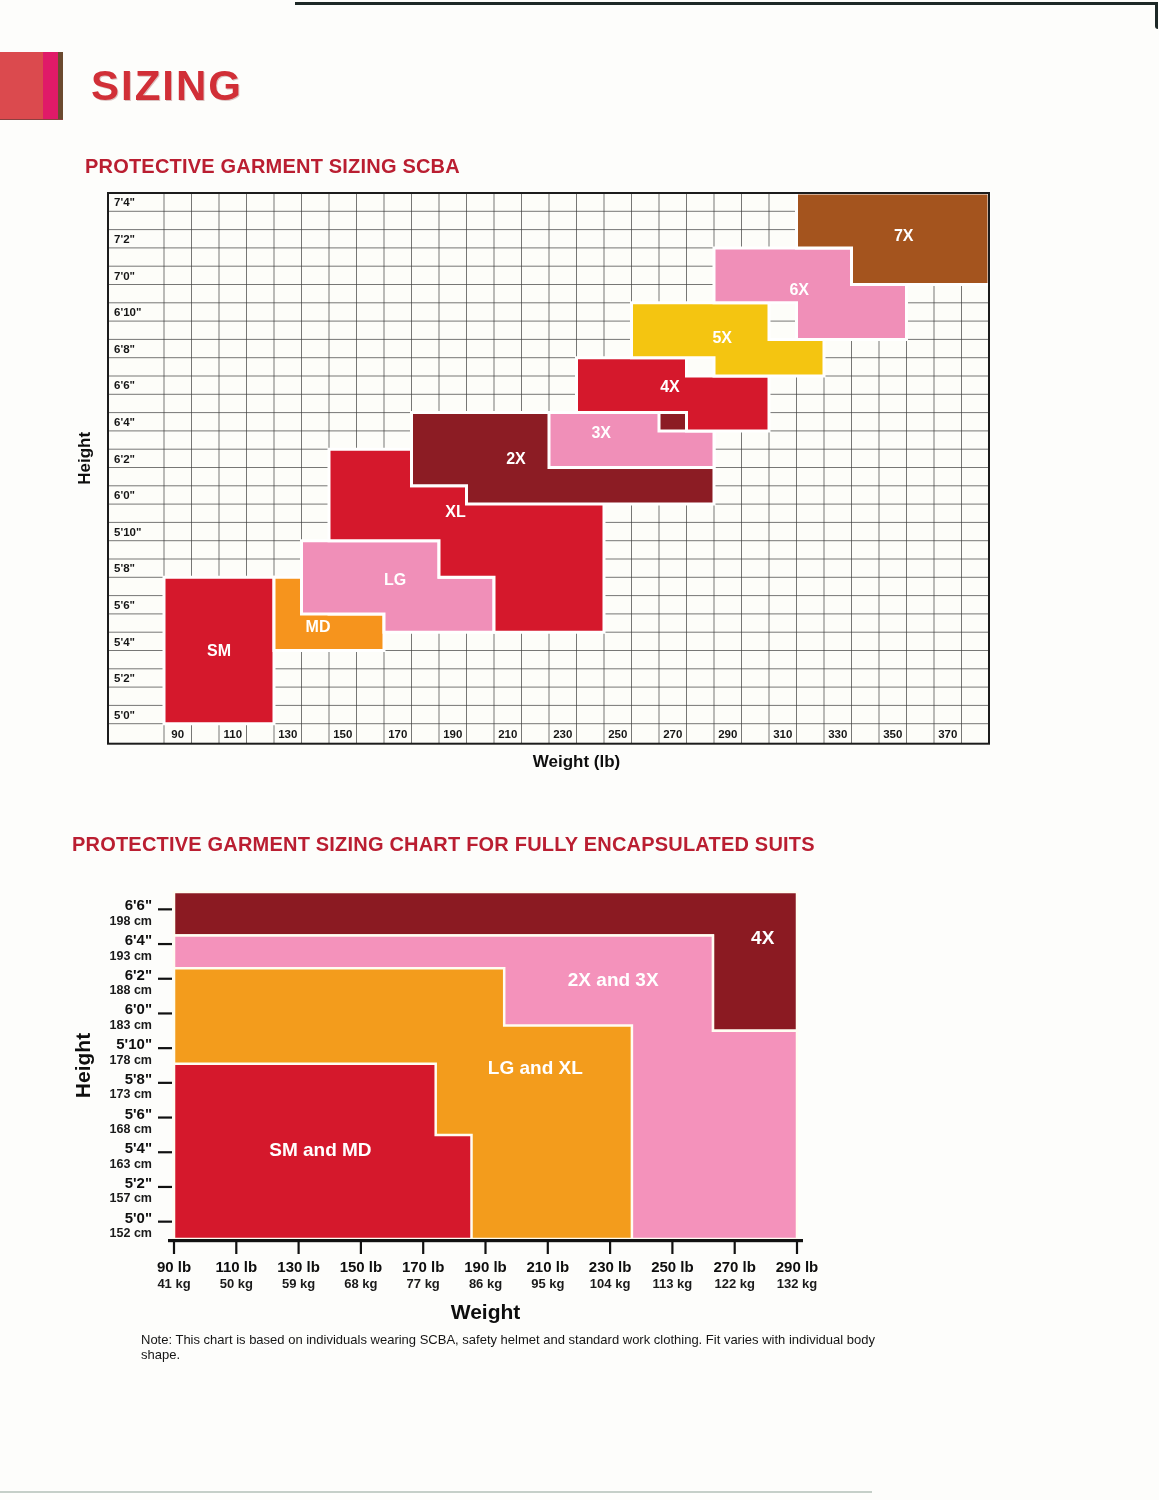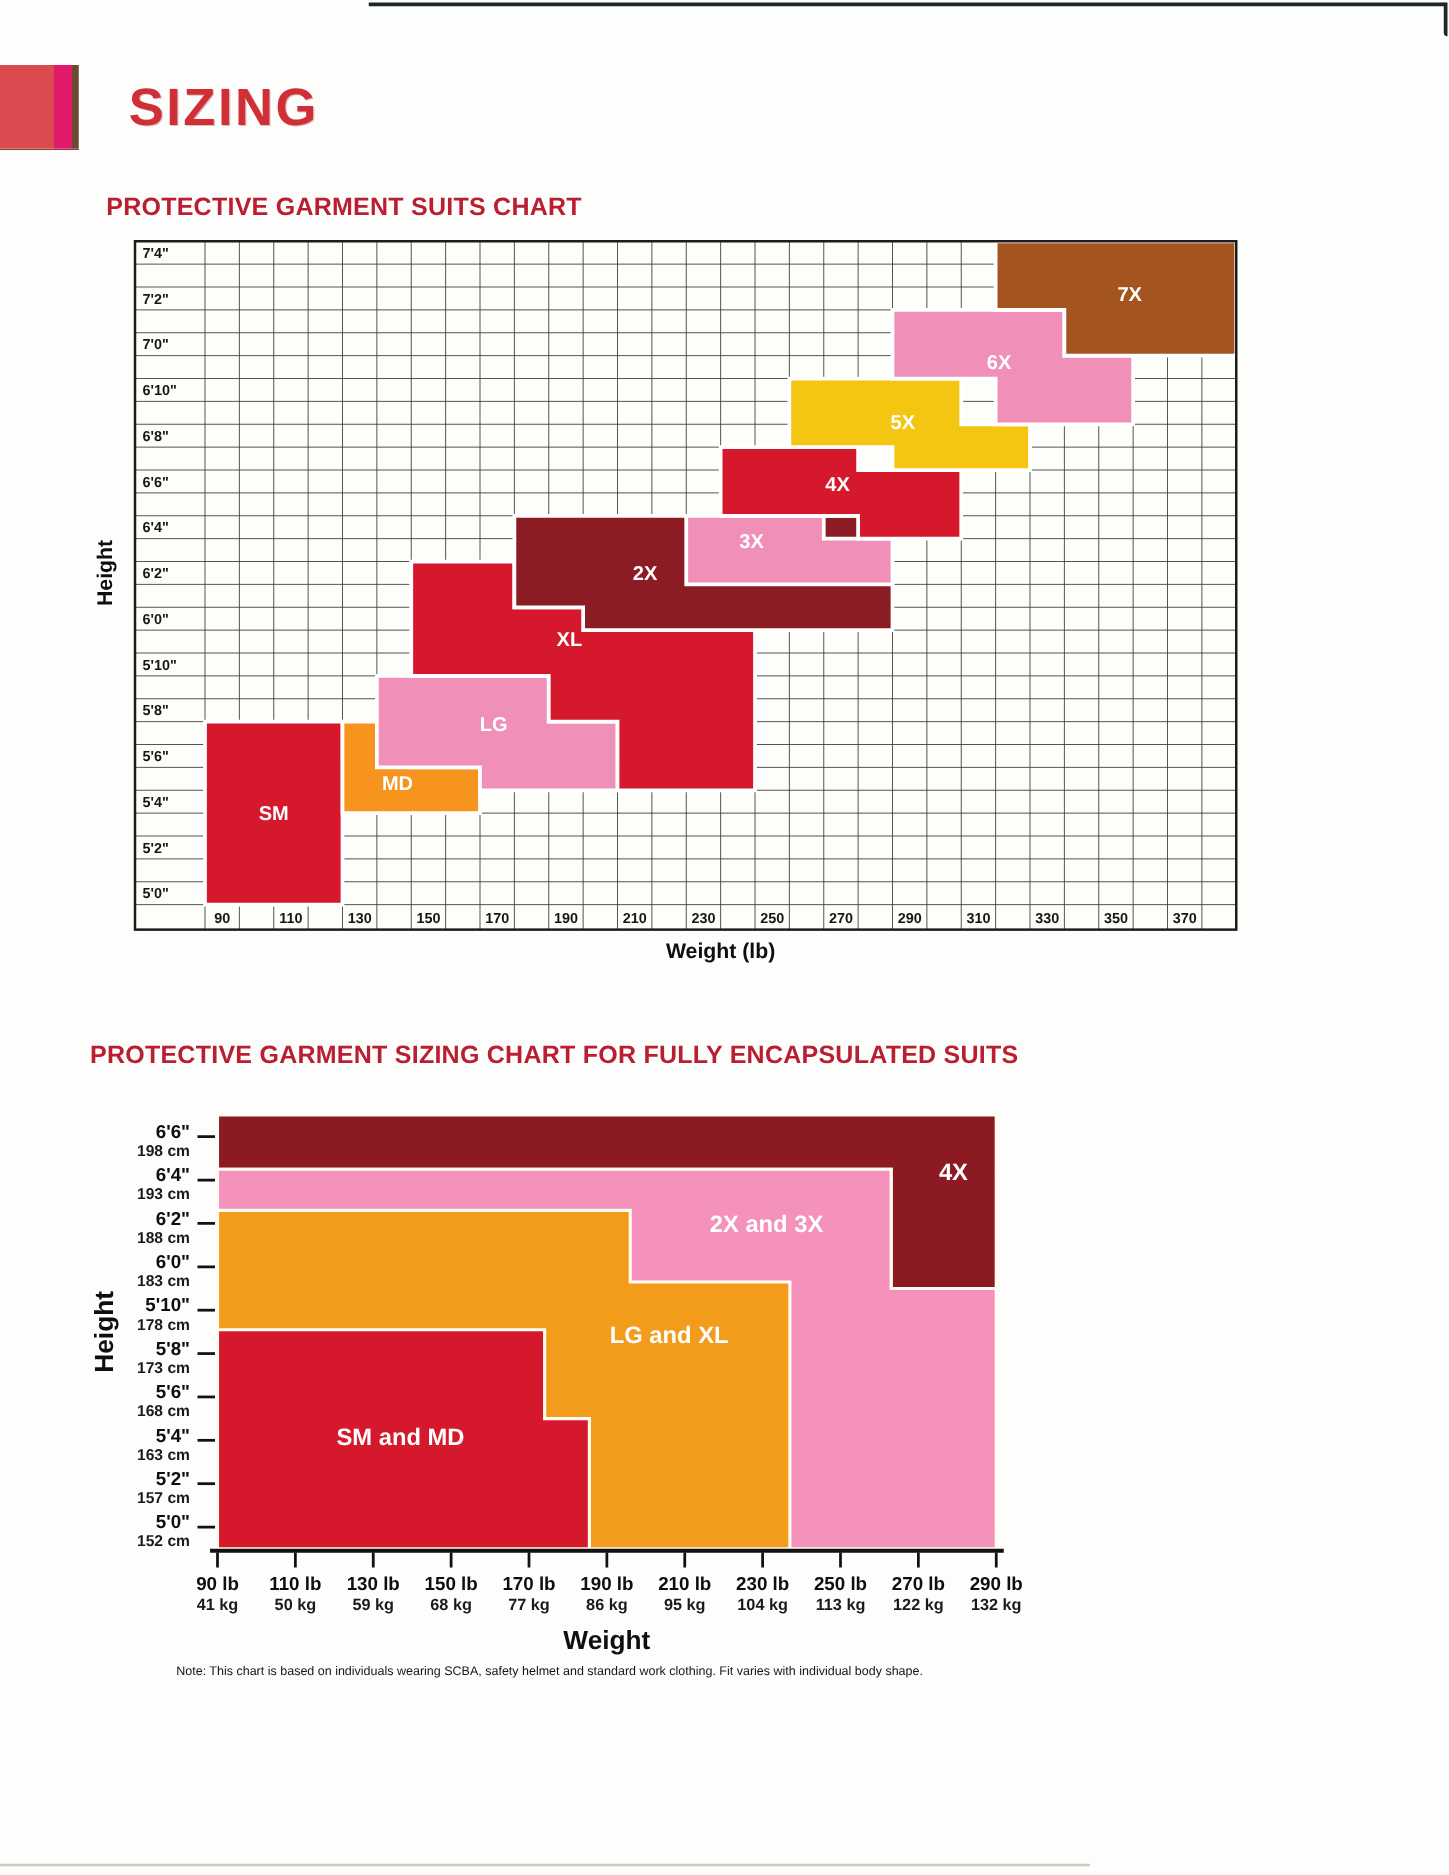--- a/index.html
+++ b/index.html
@@ -6,26 +6,26 @@
   body{
     width:1159px;height:1500px;position:relative;background:#fdfdfb;
     font-family:"Liberation Sans","DejaVu Sans",sans-serif;overflow:hidden;
   }
   .scanline-top{position:absolute;top:2px;left:295px;width:861px;height:3px;background:#1d2826;}
   .scanline-top-tail{position:absolute;top:2px;right:1px;width:3px;height:27px;background:#1d2826;border-bottom-left-radius:3px;}
   .scanline-bottom{position:absolute;top:1491px;left:0;width:872px;height:2px;background:#b7c3bc;opacity:.8;}
   .logo{position:absolute;left:0;top:52px;width:63px;height:67px;
     background:linear-gradient(90deg,#db4a4e 0 69%,#e01a68 69% 92%,#6b4a2f 92%);
     box-shadow:0 1px 0 #8a4040;}
-  .page-title{position:absolute;left:103px;top:62px;font-size:42px;font-weight:800;
+  .page-title{position:absolute;left:91px;top:62px;font-size:42px;font-weight:800;
     letter-spacing:2px;color:#d12f37;text-shadow:1px 1px 0 rgba(120,20,20,.25);}
   .section-title{position:absolute;font-size:20px;font-weight:800;letter-spacing:.2px;color:#ba1e31;}
   .section-title.s1{left:85px;top:155px;}
   .section-title.s2{left:72px;top:833px;}
-  .note{position:absolute;left:141px;top:1332px;width:760px;font-size:10px;color:#151515;}
+  .note{position:absolute;left:141px;top:1332px;width:760px;font-size:13px;color:#151515;}
   svg{position:absolute;}
   #chart1{left:60px;top:183px;}
   #chart2{left:60px;top:880px;}
   .c1lab{font:700 11.5px "Liberation Sans","DejaVu Sans",sans-serif;fill:#161616;}
   .ctr{text-anchor:middle;}
   .c1size{font:700 16px "Liberation Sans","DejaVu Sans",sans-serif;fill:#ffffff;text-anchor:middle;}
   .c1axis{font:700 17px "Liberation Sans","DejaVu Sans",sans-serif;fill:#0e0e0e;}
   .c2ft{font:700 15px "Liberation Sans","DejaVu Sans",sans-serif;fill:#0e0e0e;text-anchor:end;}
   .c2cm{font:600 12.5px "Liberation Sans","DejaVu Sans",sans-serif;fill:#1a1a1a;text-anchor:end;}
   .c2lb{font:700 15px "Liberation Sans","DejaVu Sans",sans-serif;fill:#0e0e0e;text-anchor:middle;}
@@ -33,21 +33,21 @@
   .c2size{font:700 19px "Liberation Sans","DejaVu Sans",sans-serif;fill:#ffffff;}
   .c2axis{font:700 21px "Liberation Sans","DejaVu Sans",sans-serif;fill:#0e0e0e;}
 </style>
 </head>
 <body>
 
 <div class="scanline-top"></div>
 <div class="scanline-top-tail"></div>
 <div class="logo"></div>
 <div class="page-title">SIZING</div>
-<div class="section-title s1">PROTECTIVE GARMENT SUITS CHART</div>
+<div class="section-title s1">PROTECTIVE GARMENT SIZING SCBA</div>
 <svg id="chart1" width="950" height="590" viewBox="0 0 950 590">
     <rect x="48" y="10" width="881" height="550.7" fill="#fdfdf9"></rect>
     <line x1="104" y1="10" x2="104" y2="560.7" stroke="#3c3c3c" stroke-width="0.7"></line>
     <line x1="131.5" y1="10" x2="131.5" y2="560.7" stroke="#3c3c3c" stroke-width="0.7"></line>
     <line x1="159" y1="10" x2="159" y2="560.7" stroke="#3c3c3c" stroke-width="0.7"></line>
     <line x1="186.5" y1="10" x2="186.5" y2="560.7" stroke="#3c3c3c" stroke-width="0.7"></line>
     <line x1="214" y1="10" x2="214" y2="560.7" stroke="#3c3c3c" stroke-width="0.7"></line>
     <line x1="241.5" y1="10" x2="241.5" y2="560.7" stroke="#3c3c3c" stroke-width="0.7"></line>
     <line x1="269" y1="10" x2="269" y2="560.7" stroke="#3c3c3c" stroke-width="0.7"></line>
     <line x1="296.5" y1="10" x2="296.5" y2="560.7" stroke="#3c3c3c" stroke-width="0.7"></line>

